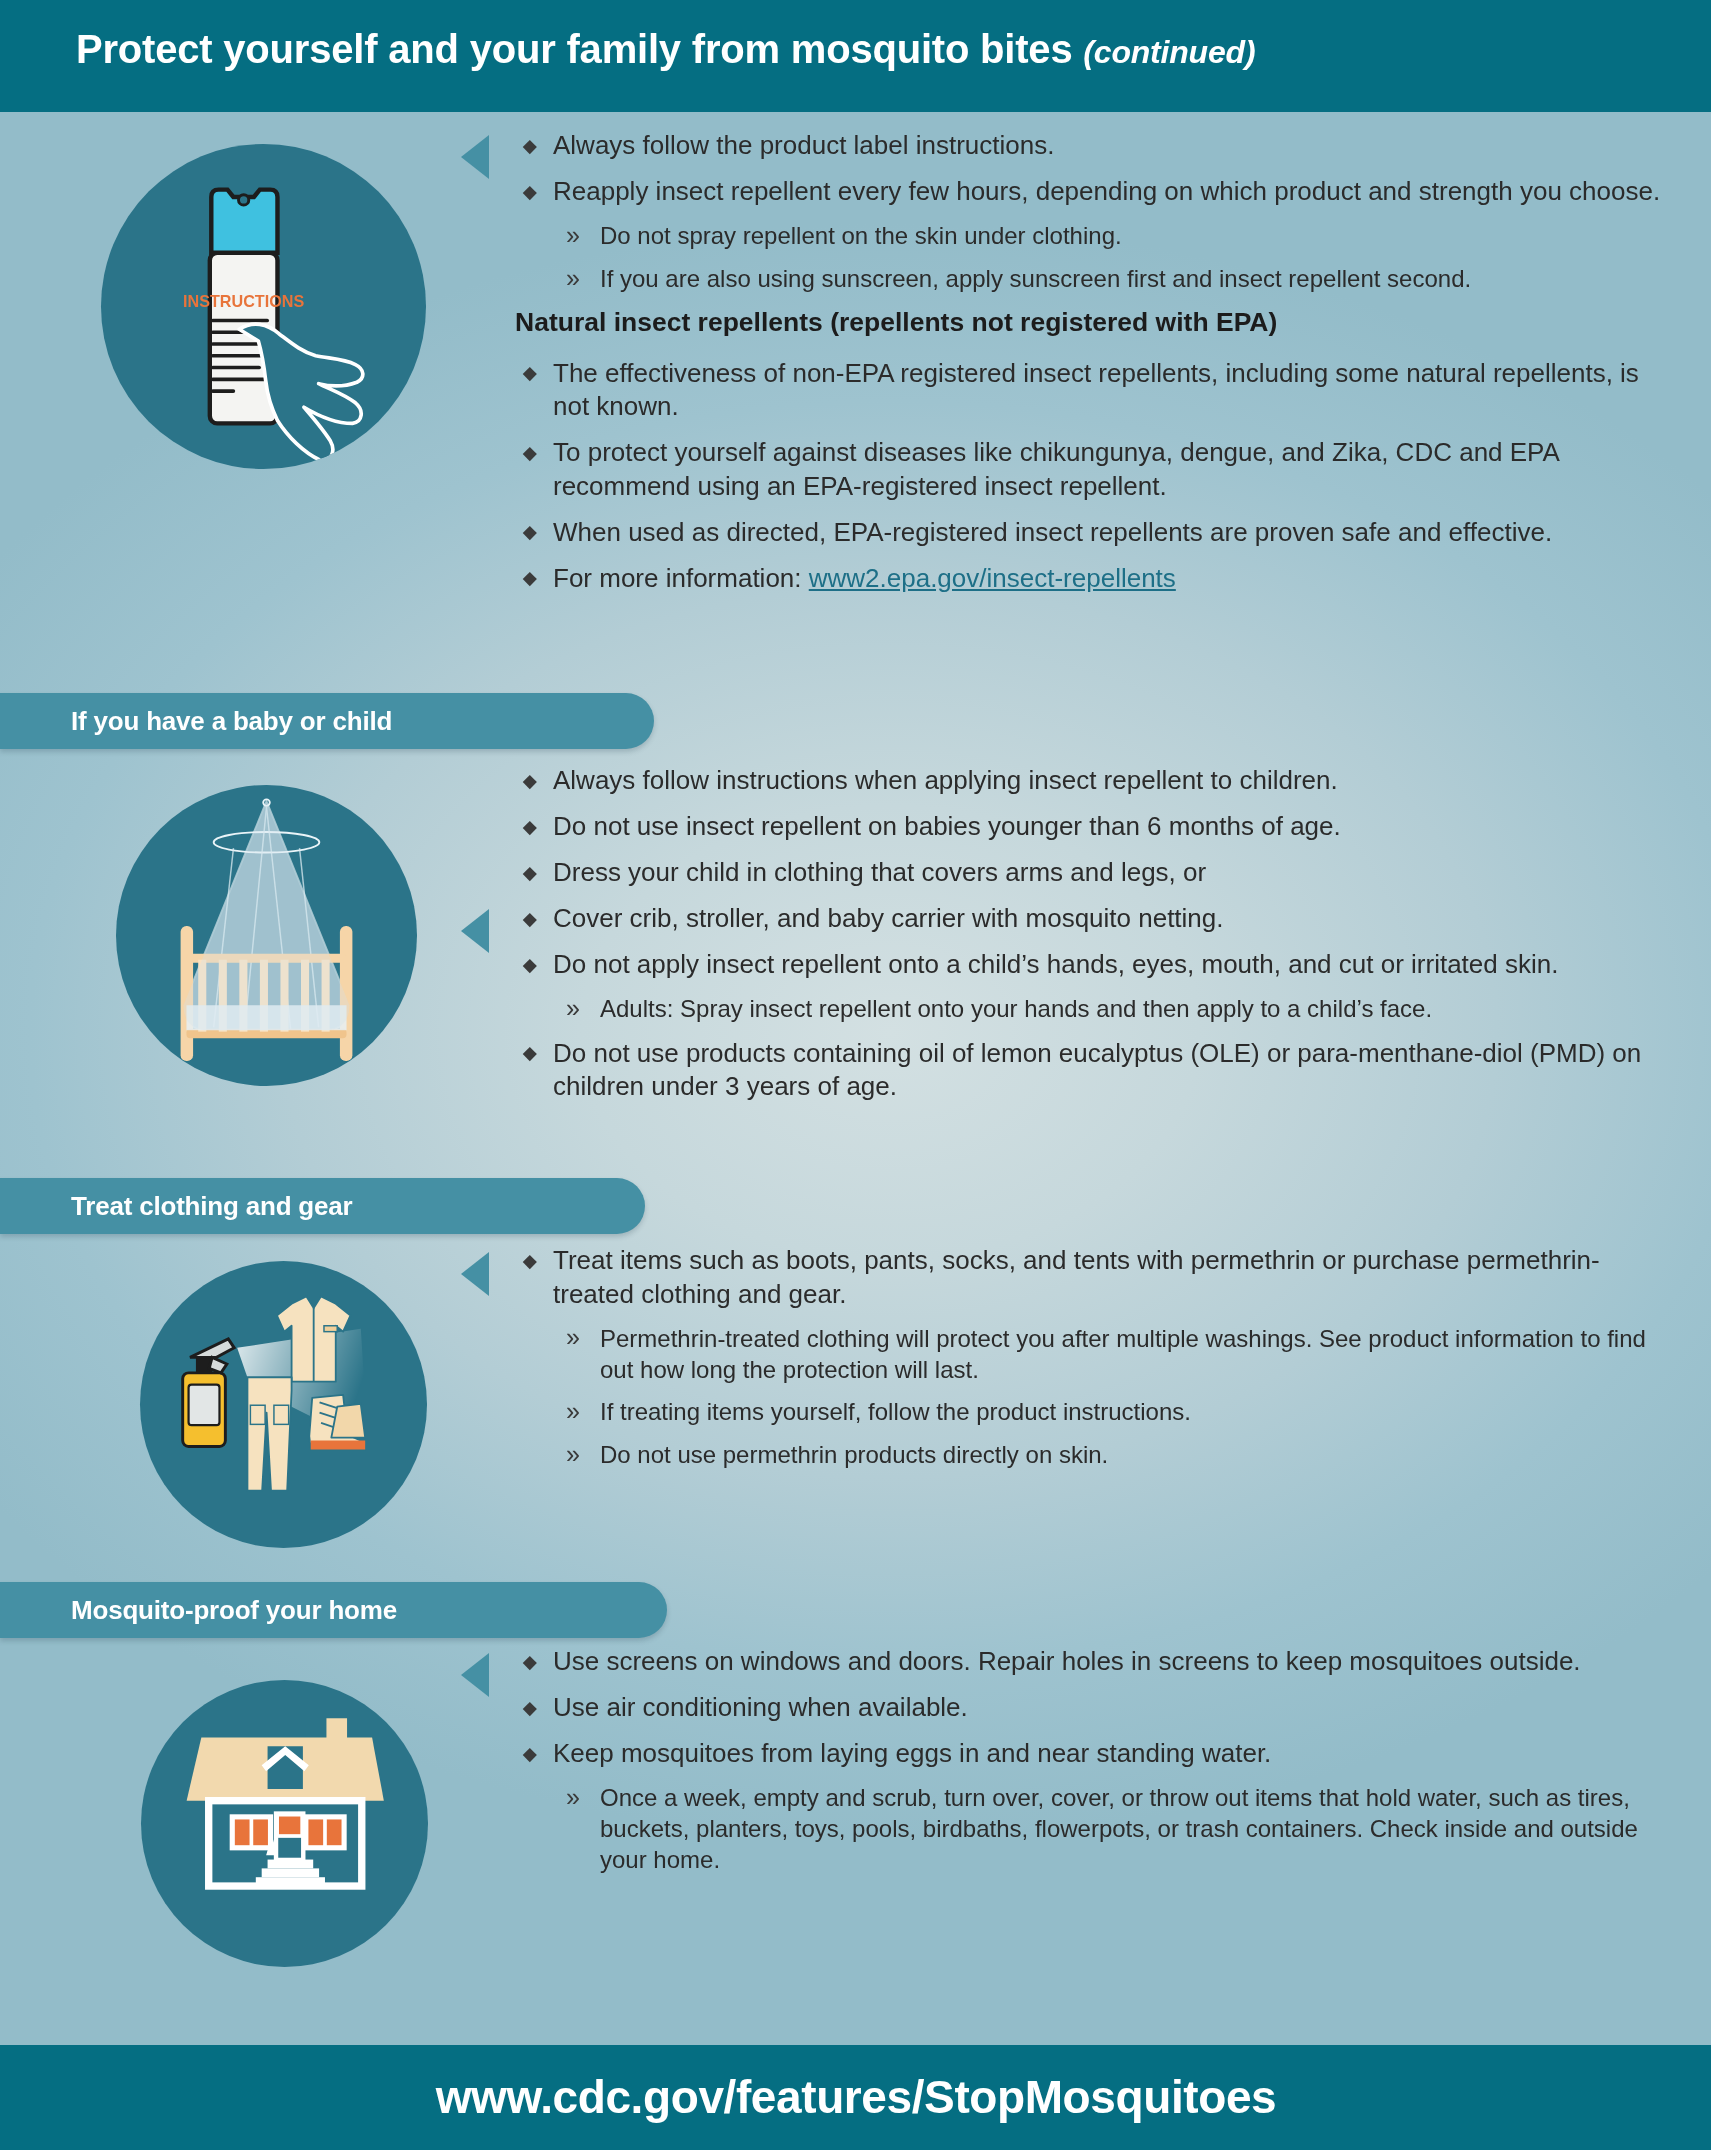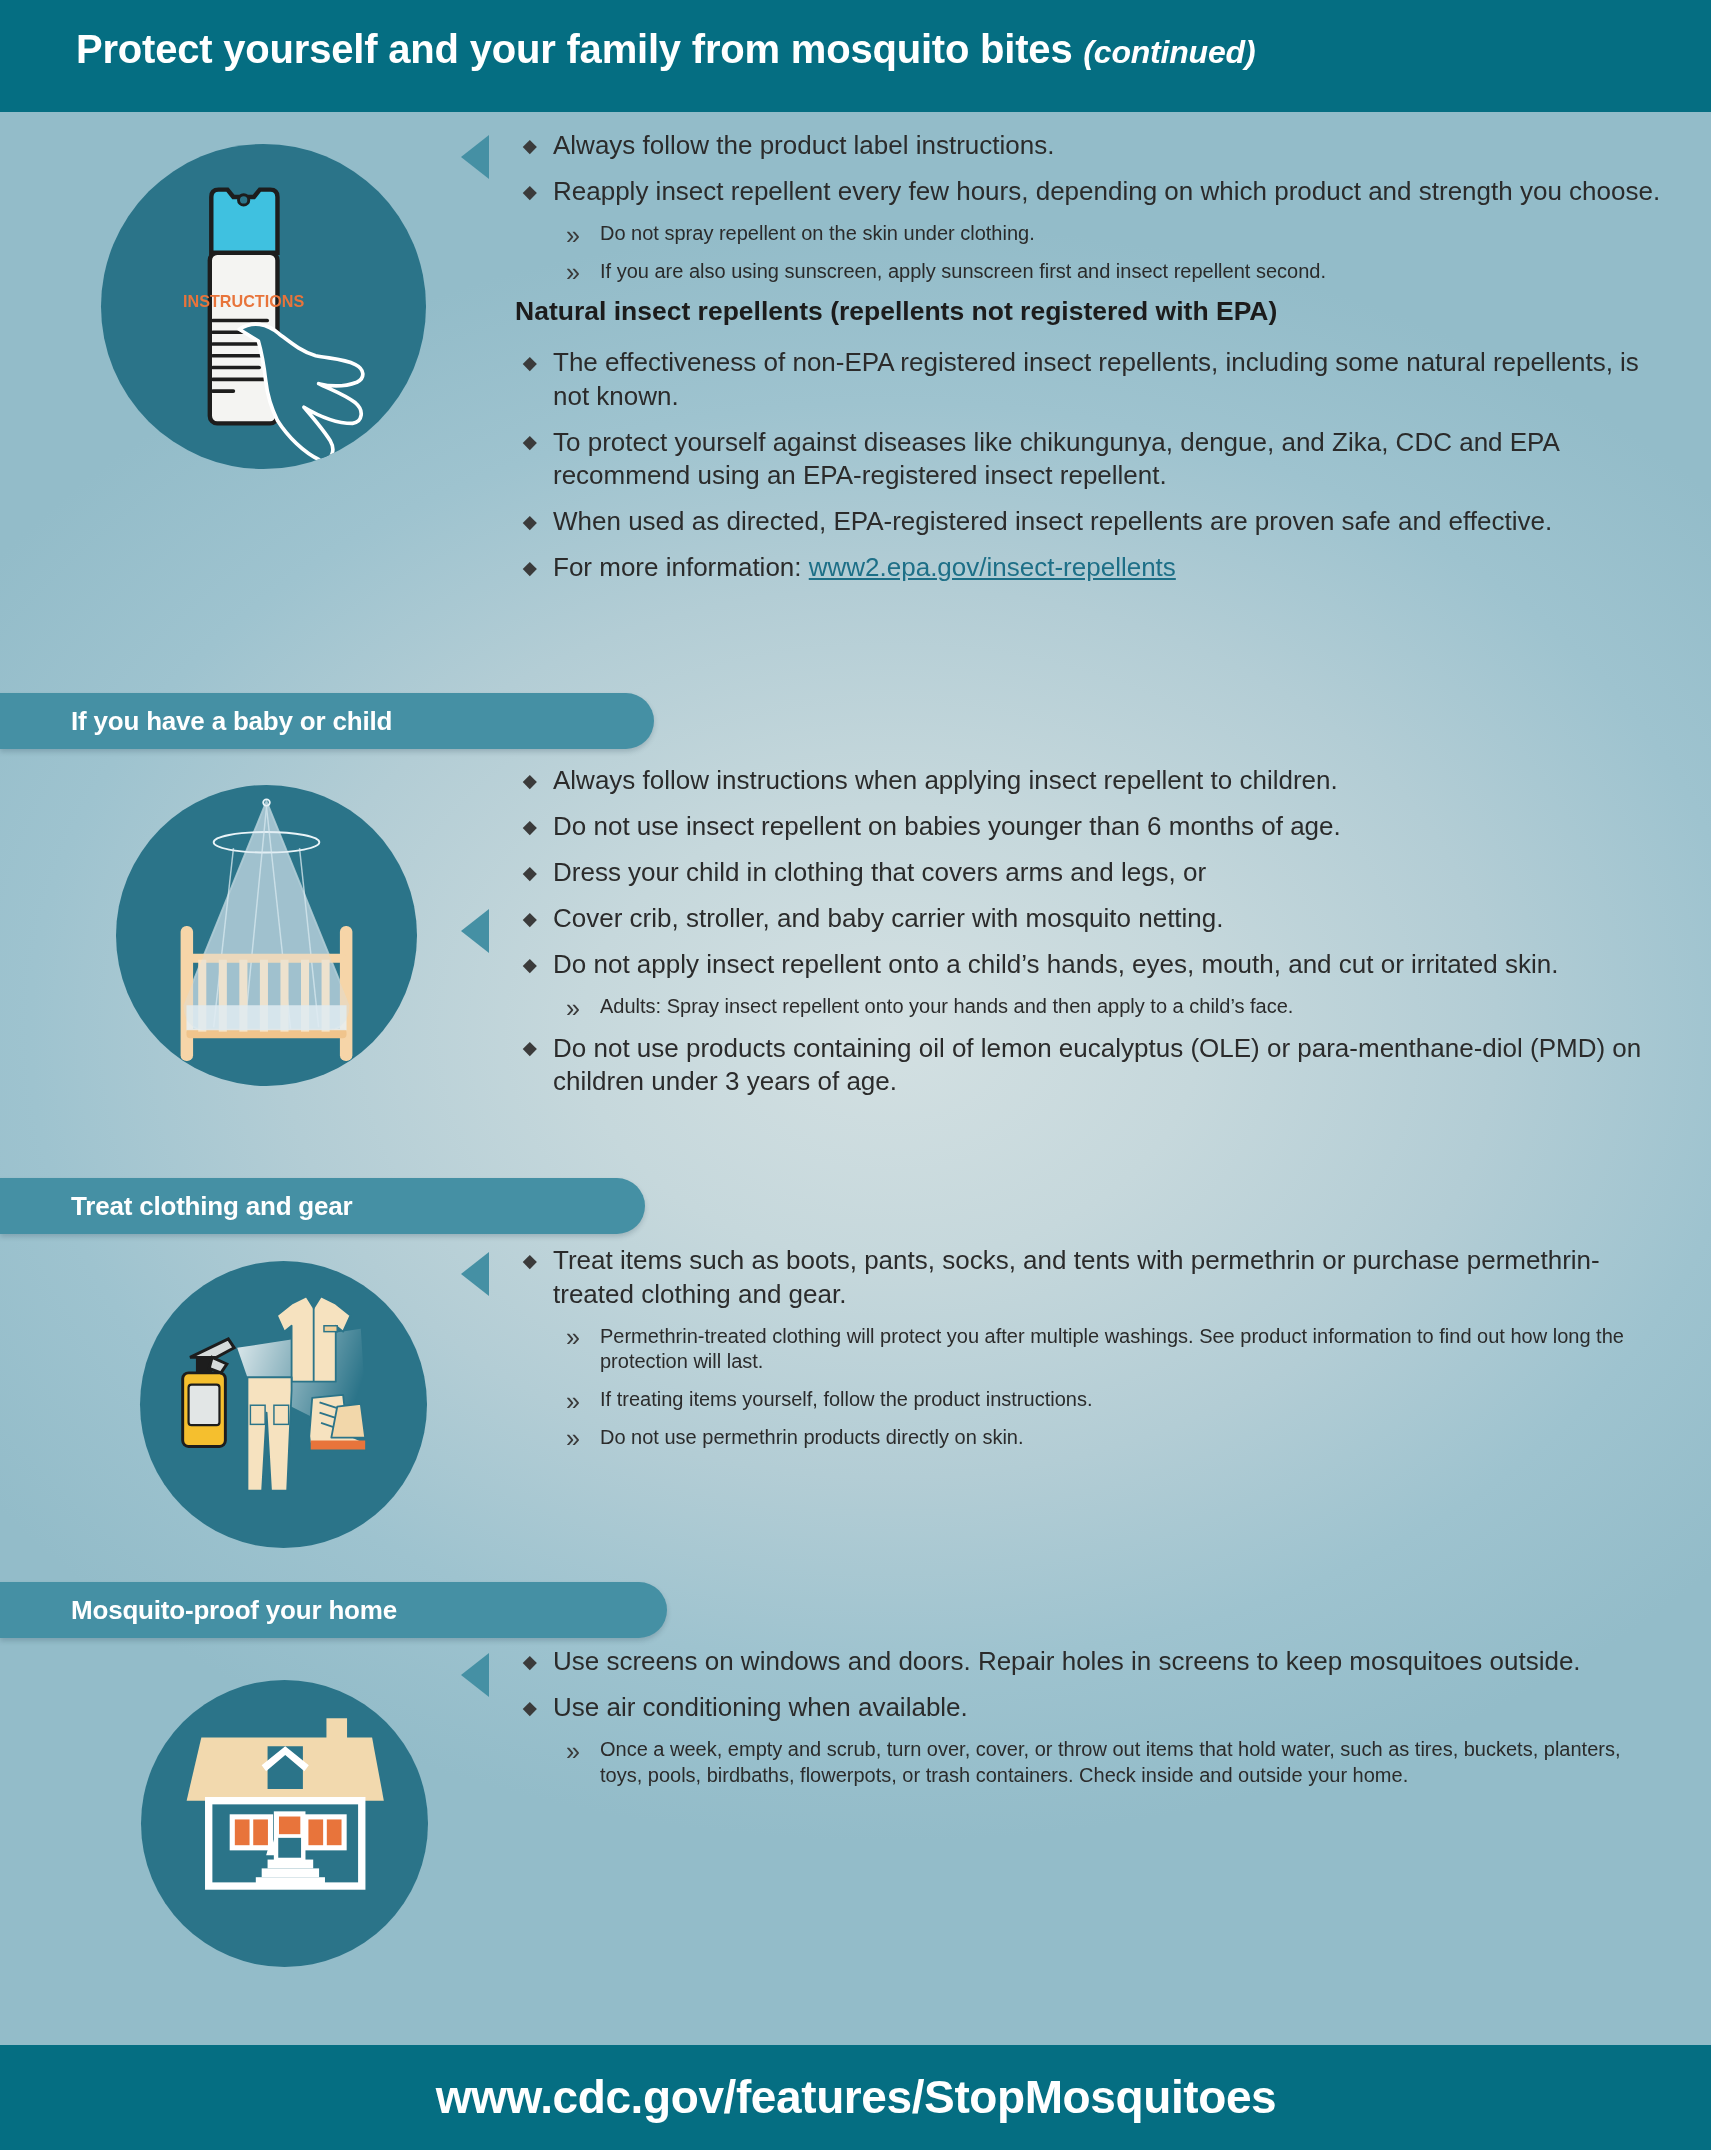--- a/index.html
+++ b/index.html
@@ -121,21 +121,21 @@
     top: 12.5px;
     width: 9.6px; height: 9.6px;
     background: #3b3b3b;
     transform: rotate(45deg);
   }
 
   .sub {
     position: relative;
     padding-left: 85px;
     color: #2b2b2b;
-    font-size: 20px;
+    font-size: 24px;
     line-height: 1.29;
     margin-bottom: 11.8px;
   }
   .sub::before {
     content: "\00BB";
     position: absolute;
     left: 51px;
     top: -2.2px;
     font-size: 25px;
     color: #3b3b3b;
@@ -343,20 +343,21 @@
 
       <path d="M178 212 L186 238 L170 238 Z" fill="#ffffff"></path>
     </svg>
   </div>
 
   <div class="pointer" style="left:461px; top:1653px;"></div>
 
   <div class="txtcol" style="left:515px; top:1645px; width:1147px;">
     <div class="bul">Use screens on windows and doors. Repair holes in screens to keep mosquitoes outside.</div>
     <div class="bul">Use air conditioning when available.</div>
+    <div class="bul">Keep mosquitoes from laying eggs in and near standing water.</div>
     <div class="sub">Once a week, empty and scrub, turn over, cover, or throw out items that hold water, such as tires, buckets, planters, toys, pools, birdbaths, flowerpots, or trash containers. Check inside and outside your home.</div>
   </div>
 
   <div class="footer">
     <div class="footer-url">www.cdc.gov/features/StopMosquitoes</div>
   </div>
 
 </div>
 
 

